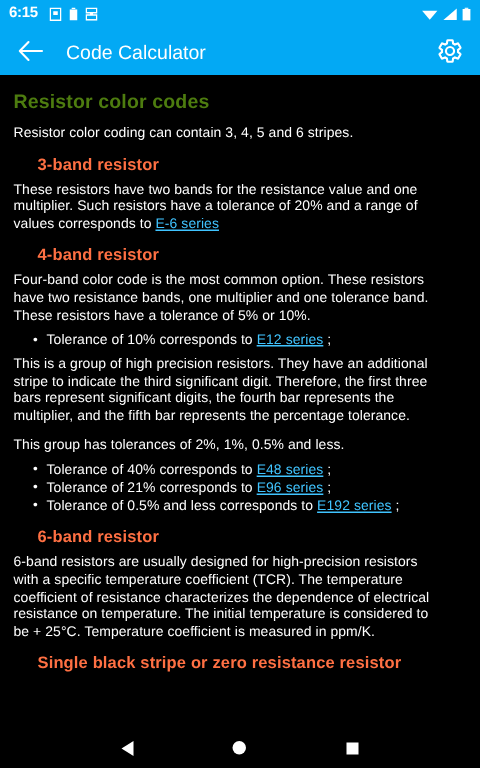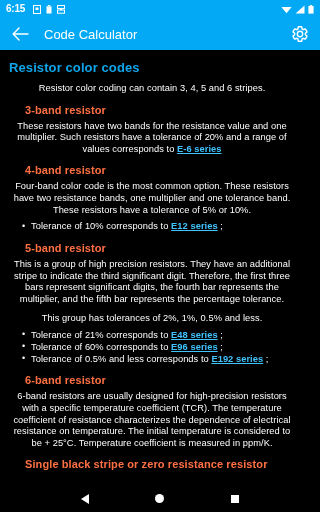--- a/index.html
+++ b/index.html
@@ -42,40 +42,39 @@
 
   
   .content {
     flex:1 1 auto;
     background:#000;
     padding:8px 9px 0 9px;
     overflow:hidden;
     color:#fff;
   }
   h1.doc-title {
-    color:#0ea5e9;
+    color:#4d7c0f;
     font-size:13px;
     font-weight:bold;
     margin:2px 0 8px 0;
     letter-spacing:0.1px;
   }
   h2.sec {
     color:#FF7043;
     font-size:11px;
     font-weight:bold;
     margin:9px 0 5px 16px;
     letter-spacing:0.1px;
   }
   p.body {
     font-size:9.3px;
     line-height:11.6px;
     color:#FFFFFF;
     margin:0 16px 1px 0;
     letter-spacing:0.05px;
-    text-align:center;
   }
   p.gap { margin-top:8px; }
   ul.blist {
     list-style:none;
     margin:5px 0 4px 0;
     padding:0 0 0 22px;
   }
   ul.blist li {
     font-size:9.3px;
     line-height:11.8px;
@@ -87,21 +86,21 @@
     content:"•";
     position:absolute;
     left:-9px;
     top:-0.5px;
     color:#fff;
     font-size:9px;
   }
   a.lnk {
     color:#40C4FF;
     text-decoration:underline;
-    font-weight:bold;
+    font-weight:normal;
   }
 
   
   .navbar {
     height:27px; flex:0 0 27px;
     background:#000;
     display:flex; align-items:center; justify-content:space-around;
     padding:0 48px;
   }
   .nav-back { width:0;height:0;border-top:5px solid transparent;border-bottom:5px solid transparent;border-right:8px solid #fff; }
@@ -166,26 +165,25 @@
 
     <h2 class="sec">3-band resistor</h2>
     <p class="body"><span>These resistors have two bands for the resistance value and one multiplier. Such resistors have a tolerance of 20% and a range of values corresponds to </span><a class="lnk" href="#">E-6 series</a></p>
 
     <h2 class="sec">4-band resistor</h2>
     <p class="body">Four-band color code is the most common option. These resistors have two resistance bands, one multiplier and one tolerance band. These resistors have a tolerance of 5% or 10%.</p>
     <ul class="blist">
       <li><span>Tolerance of 10% corresponds to </span><a class="lnk" href="#">E12 series</a><span> ;</span></li>
     </ul>
 
-    <h2 class="sec">5-band resistor</h2>
     <p class="body">This is a group of high precision resistors. They have an additional stripe to indicate the third significant digit. Therefore, the first three bars represent significant digits, the fourth bar represents the multiplier, and the fifth bar represents the percentage tolerance.</p>
     <p class="body gap">This group has tolerances of 2%, 1%, 0.5% and less.</p>
     <ul class="blist">
-      <li><span>Tolerance of 21% corresponds to </span><a class="lnk" href="#">E48 series</a><span> ;</span></li>
-      <li><span>Tolerance of 60% corresponds to </span><a class="lnk" href="#">E96 series</a><span> ;</span></li>
+      <li><span>Tolerance of 40% corresponds to </span><a class="lnk" href="#">E48 series</a><span> ;</span></li>
+      <li><span>Tolerance of 21% corresponds to </span><a class="lnk" href="#">E96 series</a><span> ;</span></li>
       <li><span>Tolerance of 0.5% and less corresponds to </span><a class="lnk" href="#">E192 series</a><span> ;</span></li>
     </ul>
 
     <h2 class="sec">6-band resistor</h2>
     <p class="body">6-band resistors are usually designed for high-precision resistors with a specific temperature coefficient (TCR). The temperature coefficient of resistance characterizes the dependence of electrical resistance on temperature. The initial temperature is considered to be + 25°C. Temperature coefficient is measured in ppm/K.</p>
 
     <h2 class="sec">Single black stripe or zero resistance resistor</h2>
 
   </div>
 

